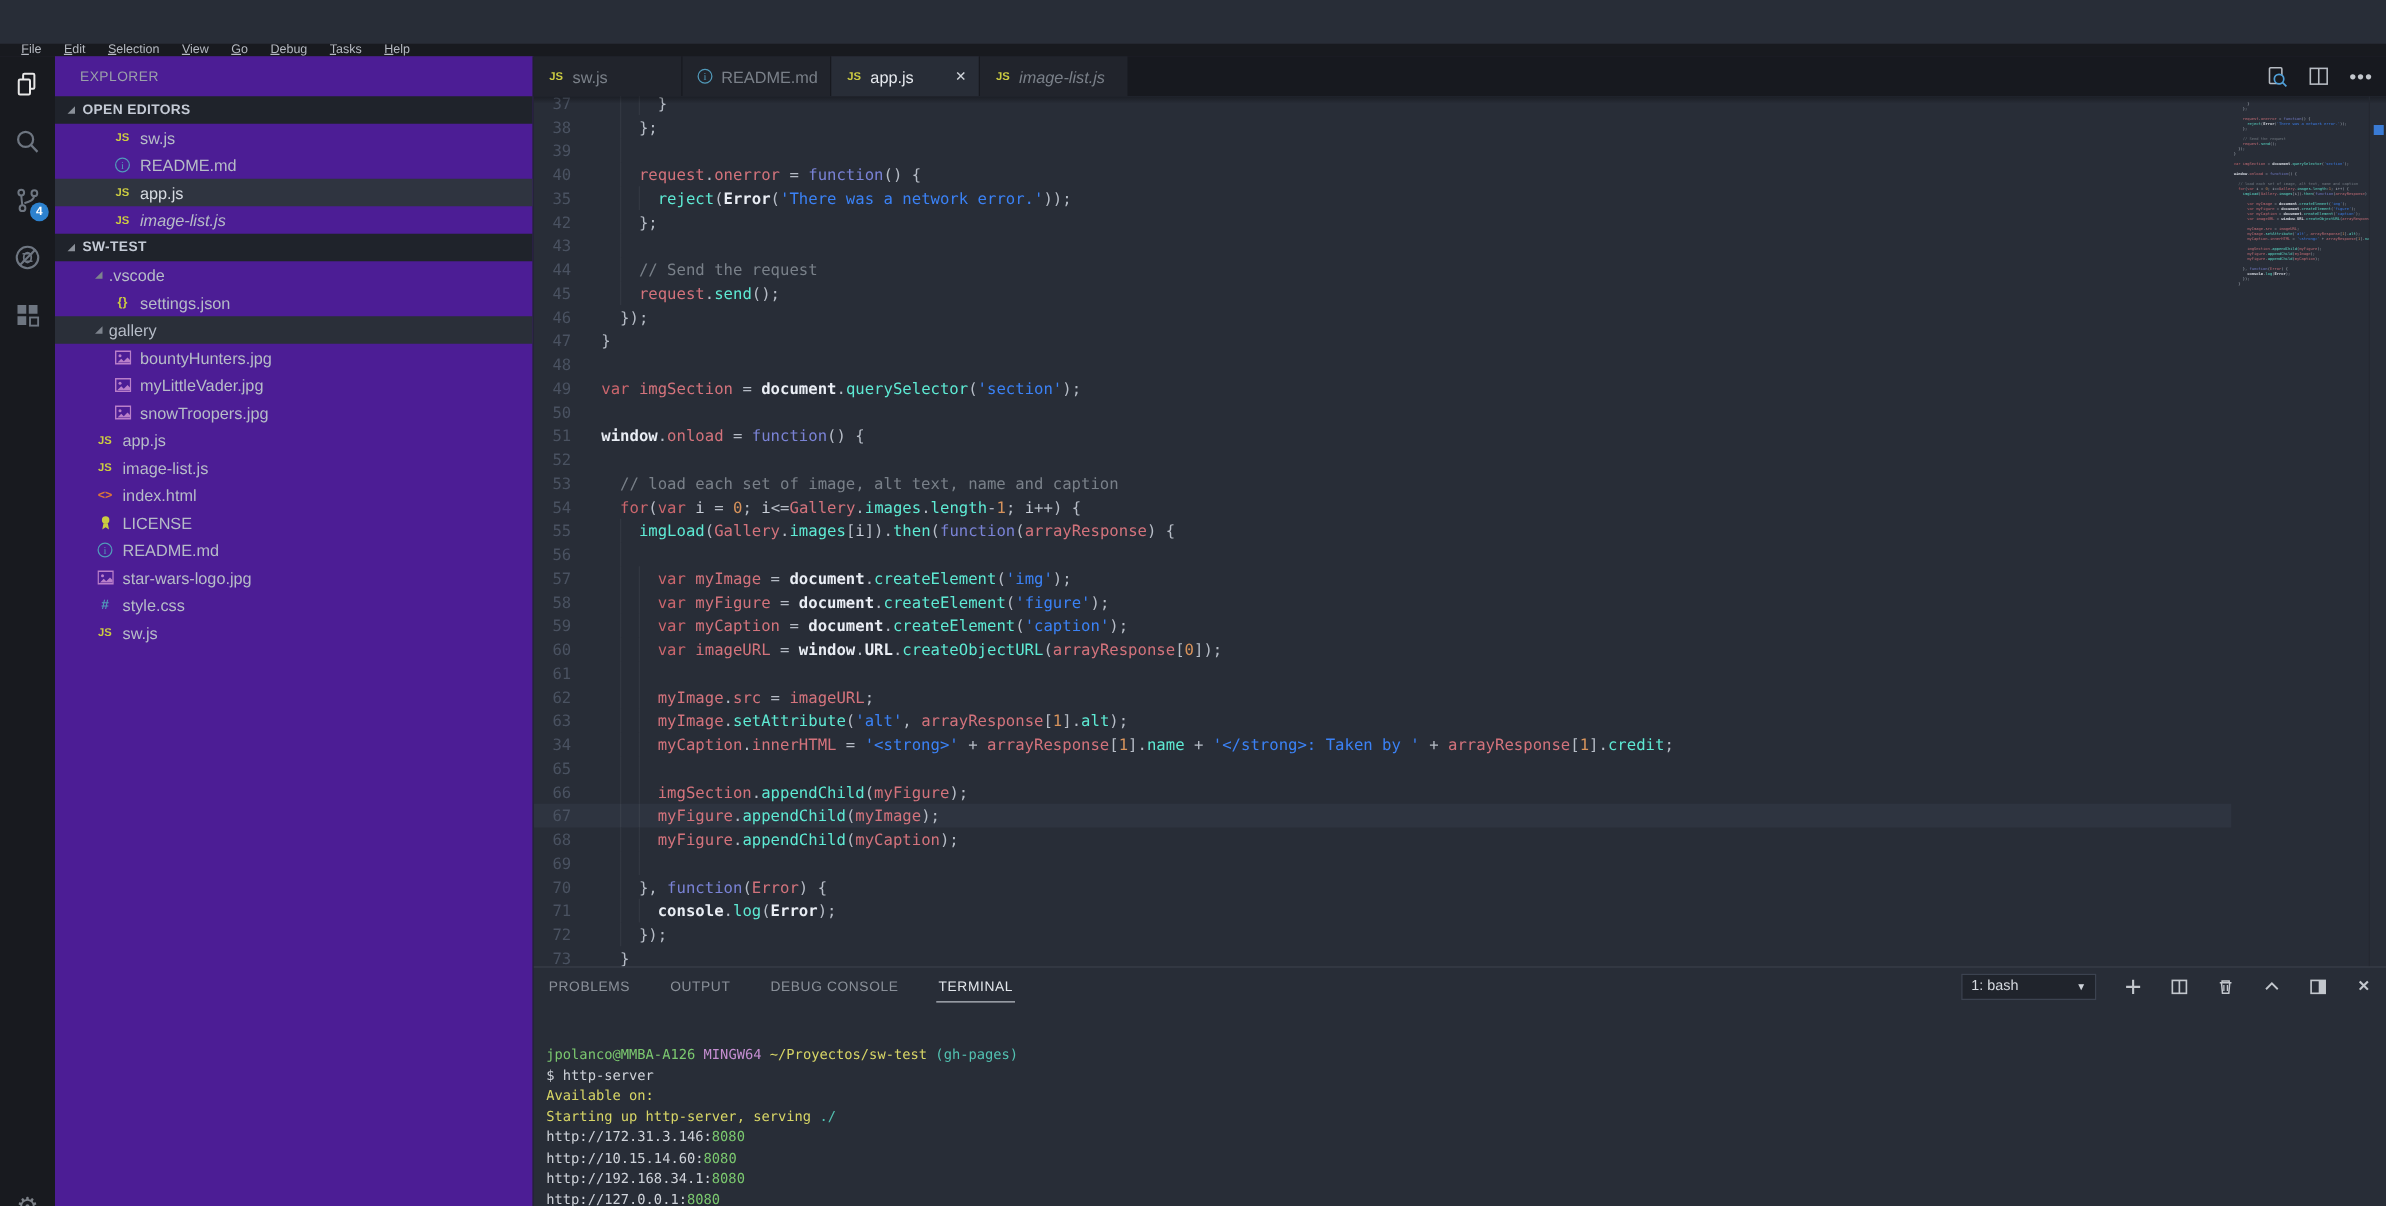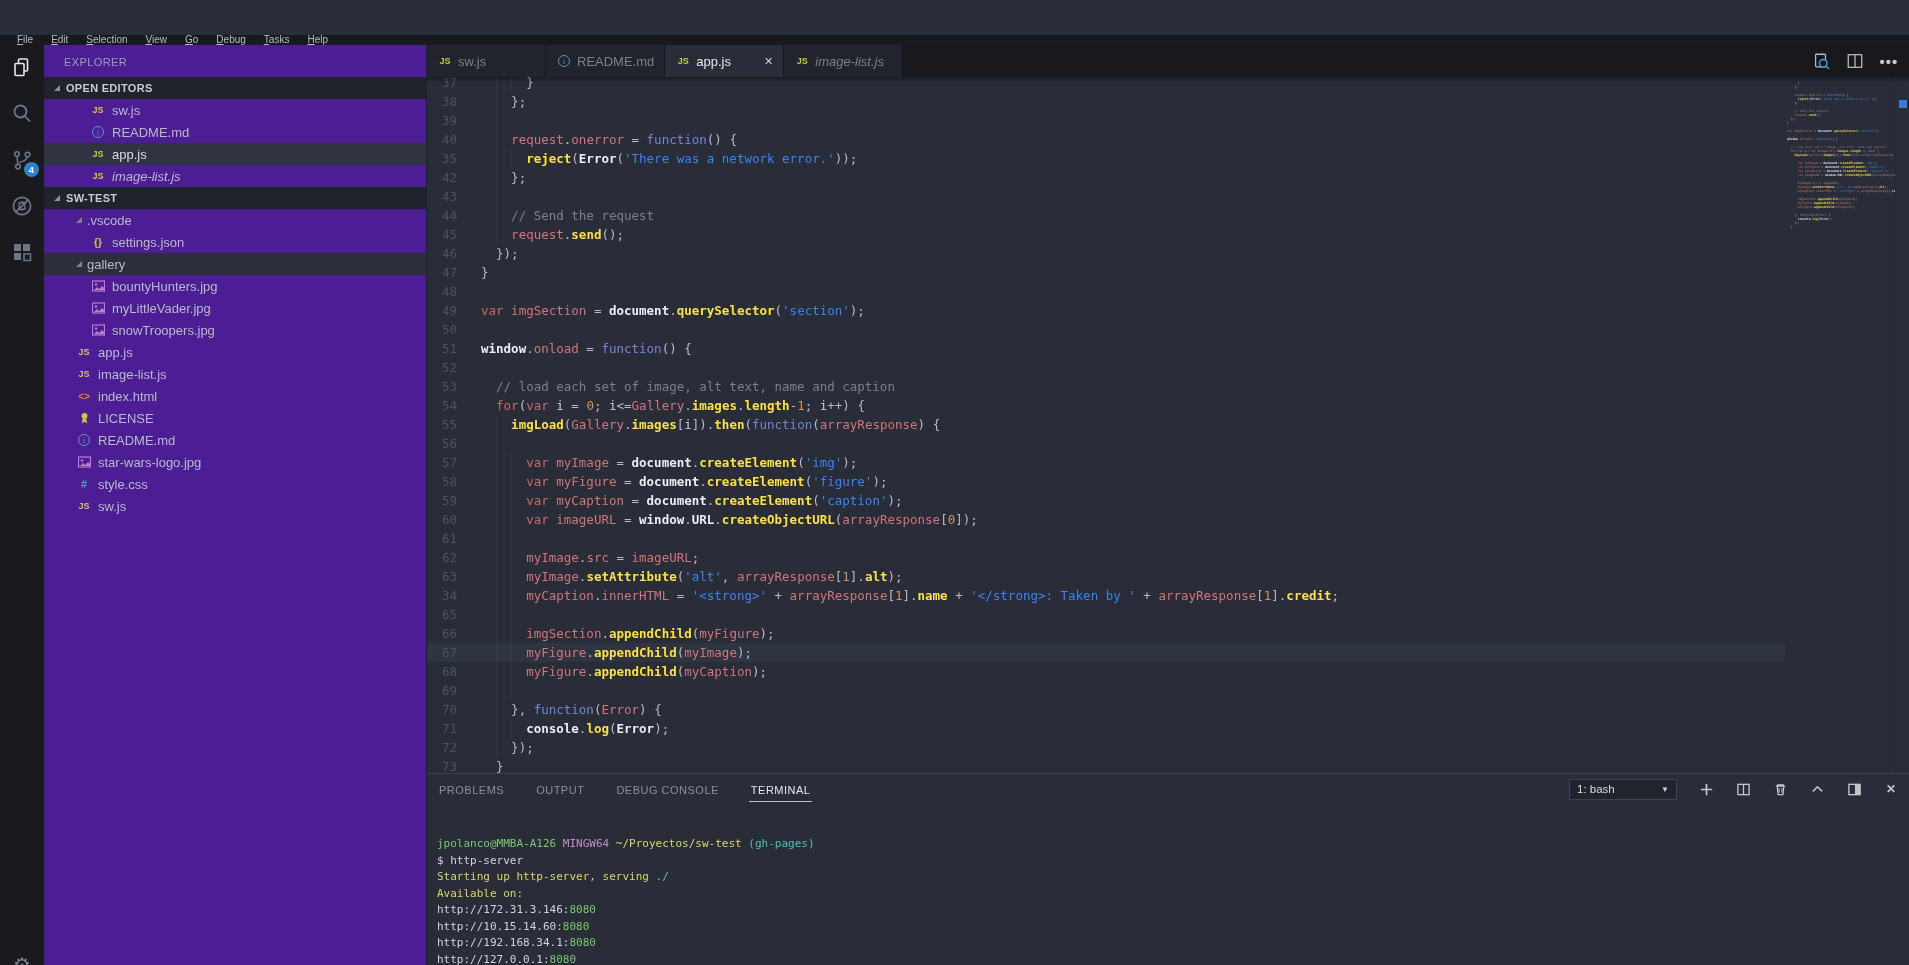--- a/index.html
+++ b/index.html
@@ -76,21 +76,21 @@
   
   .editorwrap { flex:1; position:relative; overflow:hidden; background:#282d37; }
   .code { position:absolute; left:0; top:-4px; right:124px;
           font-family:"DejaVu Sans Mono", monospace; font-size:12.5px; line-height:19px; }
   .cl { display:flex; height:19px; }
   .cl.hl { background:#2e3440; }
   .ln { width:30px; text-align:right; color:#4a5261; flex-shrink:0; user-select:none; }
   .lc { margin-left:24px; white-space:pre; position:relative; }
   .g { position:absolute; top:0; bottom:0; width:1px; background:rgba(255,255,255,.05); }
   .tk-kw { color:#cb666d; } .tk-id { color:#d3737c; } .tk-fn { color:#7a83d6; }
-  .tk-bi { color:#e9edf4; font-weight:bold; } .tk-pr { color:#fde047;font-weight:bold; }
+  .tk-bi { color:#e9edf4; font-weight:bold; } .tk-pr { color:#5eead4; }
   .tk-st { color:#3b82f6; } .tk-nu { color:#d7935c; } .tk-cm { color:#798089; }
   .tk-pu { color:#b6bcc6; } .tk-pl { color:#c9ced8; }
   .scroll-shadow { position:absolute; top:0; left:0; right:0; height:6px;
                    background:linear-gradient(#00000055,transparent); pointer-events:none; }
 
   
   .minimap { position:absolute; top:4px; right:14px; width:108px; overflow:hidden;
              font-family:"DejaVu Sans Mono", monospace; }
   .mline { font-size:3px; line-height:4px; white-space:pre; opacity:.9; }
   .ruler { position:absolute; top:0; right:0; width:14px; bottom:0; border-left:1px solid #242831; }
@@ -590,22 +590,22 @@
                 <rect x="2" y="2.5" width="12" height="11" fill="none" stroke="#c3c7cd" stroke-width="1.4"></rect>
                 <rect x="8.5" y="2.5" width="5.5" height="11" fill="#c3c7cd"></rect>
               </svg>
             </span>
           <span class="pc x">✕</span>
         </span>
       </div>
       <div class="terminal" id="terminal">
           <div><span class="t-gr">jpolanco@MMBA-A126</span><span class="t-pl"> </span><span class="t-mg">MINGW64</span><span class="t-pl"> </span><span class="t-yl">~/Proyectos/sw-test</span><span class="t-pl"> </span><span class="t-cy">(gh-pages)</span></div>
           <div><span class="t-pl">$ http-server</span></div>
+          <div><span class="t-yl">Available on:</span></div>
           <div><span class="t-yl">Starting up http-server, serving </span><span class="t-cy">./</span></div>
-          <div><span class="t-yl">Available on:</span></div>
           <div><span class="t-pl">  http://172.31.3.146:</span><span class="t-gr">8080</span></div>
           <div><span class="t-pl">  http://10.15.14.60:</span><span class="t-gr">8080</span></div>
           <div><span class="t-pl">  http://192.168.34.1:</span><span class="t-gr">8080</span></div>
           <div><span class="t-pl">  http://127.0.0.1:</span><span class="t-gr">8080</span></div>
           <div><span class="t-pl">Hit CTRL-C to stop the server</span></div>
           <div><span class="t-pl">&gt; </span><span class="cursor"></span></div>
         </div>
     </div>
 
   </div>

